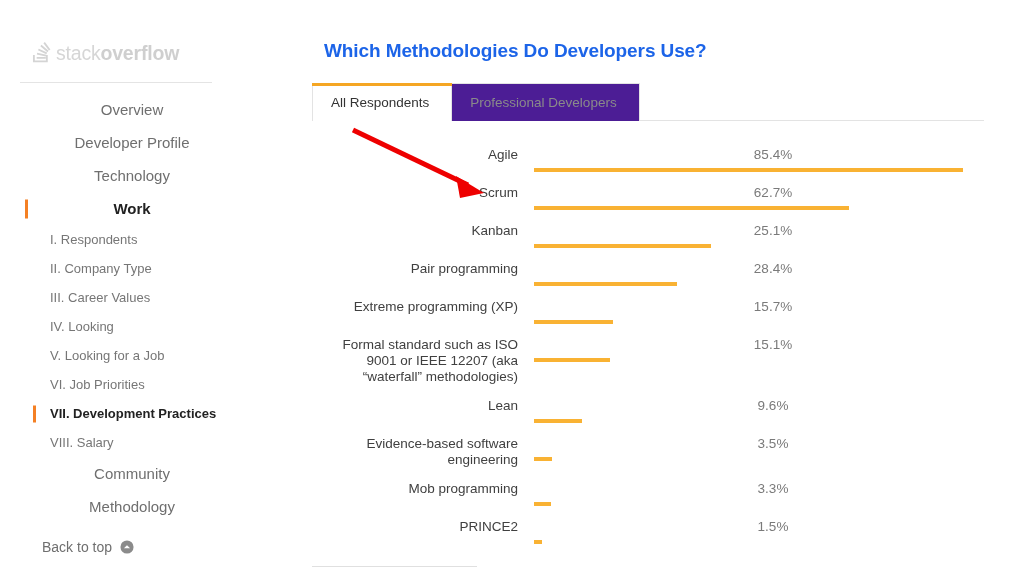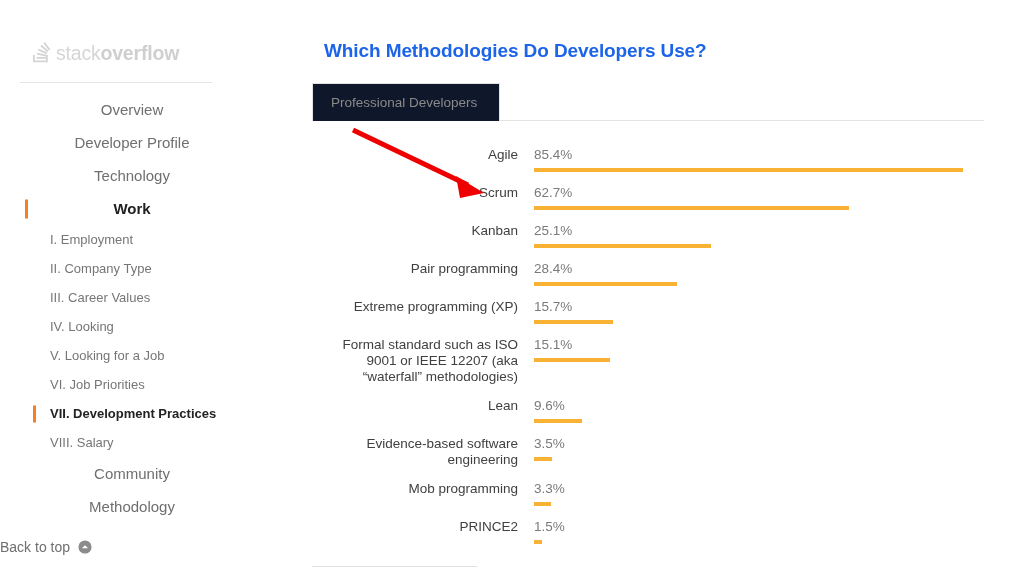--- a/index.html
+++ b/index.html
@@ -99,20 +99,21 @@
     height: 19px;
     background: #f48024;
   }
   .nav-item.sub.active::before {
     left: 33px;
     height: 17px;
   }
 
   .back-top {
     margin-top: 16px;
+    padding-left: 42px;
     font-size: 14px;
     color: #6f6f6f;
     display: flex;
     align-items: center;
     gap: 8px;
     cursor: pointer;
   }
   .back-top-icon {
     width: 14px;
     height: 14px;
@@ -164,21 +165,21 @@
     position: relative;
     height: 38px;
     border-bottom: 1px solid #e3e3e3;
     width: 672px;
   }
   .tab {
     position: relative;
     padding: 10px 22px 10px 18px;
     font-size: 13.5px;
     color: #8a8a8a;
-    background: #0f172a;
+    background: #4c1d95;
     border: 1px solid #e3e3e3;
     border-bottom: none;
     margin-bottom: -1px;
     cursor: pointer;
     white-space: nowrap;
     box-sizing: border-box;
     height: 38px;
     line-height: 17px;
   }
   .tab + .tab { border-left: none; }
@@ -214,20 +215,21 @@
     text-align: right;
     font-size: 13.5px;
     color: #404040;
     line-height: 16px;
     padding-right: 16px;
     box-sizing: border-box;
   }
   .row-bar-col {
     flex: 1;
     position: relative;
+    text-align: center;
   }
   .row-value {
     font-size: 13.5px;
     color: #7a7a7a;
     line-height: 16px;
     display: block;
   }
   .bar {
     height: 4px;
     background: #f9b233;
@@ -275,21 +277,21 @@
       </div>
     </div>
 
     <div class="side-divider"></div>
 
     <div class="nav">
       <div class="nav-item top">Overview</div>
       <div class="nav-item top">Developer Profile</div>
       <div class="nav-item top">Technology</div>
       <div class="nav-item top active">Work</div>
-      <div class="nav-item sub">I. Employment</div>
+      <div class="nav-item sub">I. Respondents</div>
       <div class="nav-item sub">II. Company Type</div>
       <div class="nav-item sub">III. Career Values</div>
       <div class="nav-item sub">IV. Looking</div>
       <div class="nav-item sub">V. Looking for a Job</div>
       <div class="nav-item sub">VI. Job Priorities</div>
       <div class="nav-item sub active">VII. Development Practices</div>
       <div class="nav-item sub">VIII. Salary</div>
       <div class="nav-item top">Community</div>
       <div class="nav-item top">Methodology</div>
     </div>
@@ -307,20 +309,21 @@
     <div class="promo">
       <div class="promo-text">Take control of your job search.</div>
     </div>
   </div>
 
   <div class="main">
 
     <h1 class="chart-title">Which Methodologies Do Developers Use?</h1>
 
     <div class="tabs">
+      <div class="tab active">All Respondents</div>
       <div class="tab">Professional Developers</div>
     </div>
 
     <div class="chart">
 
       <div class="row">
         <div class="row-label">Agile</div>
         <div class="row-bar-col">
           <span class="row-value">85.4%</span>
           <div class="bar" style="width: 429px;"></div>

